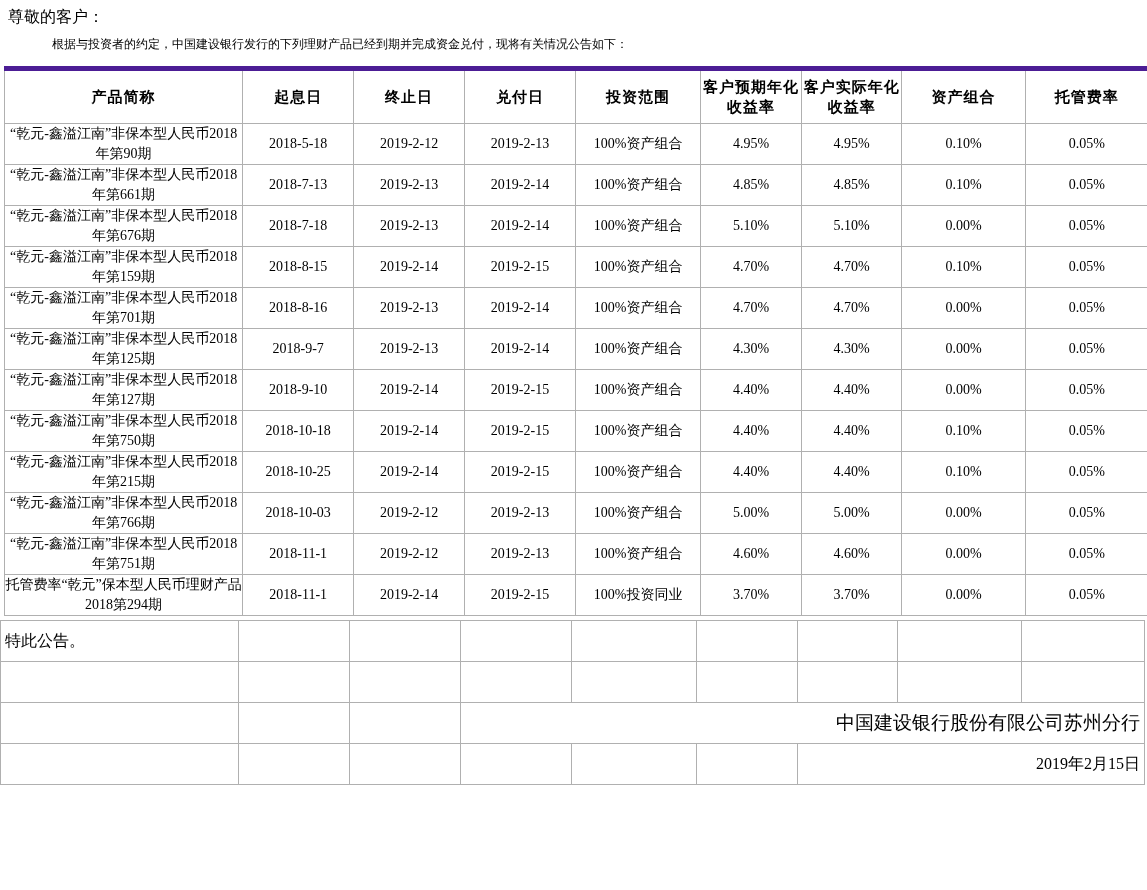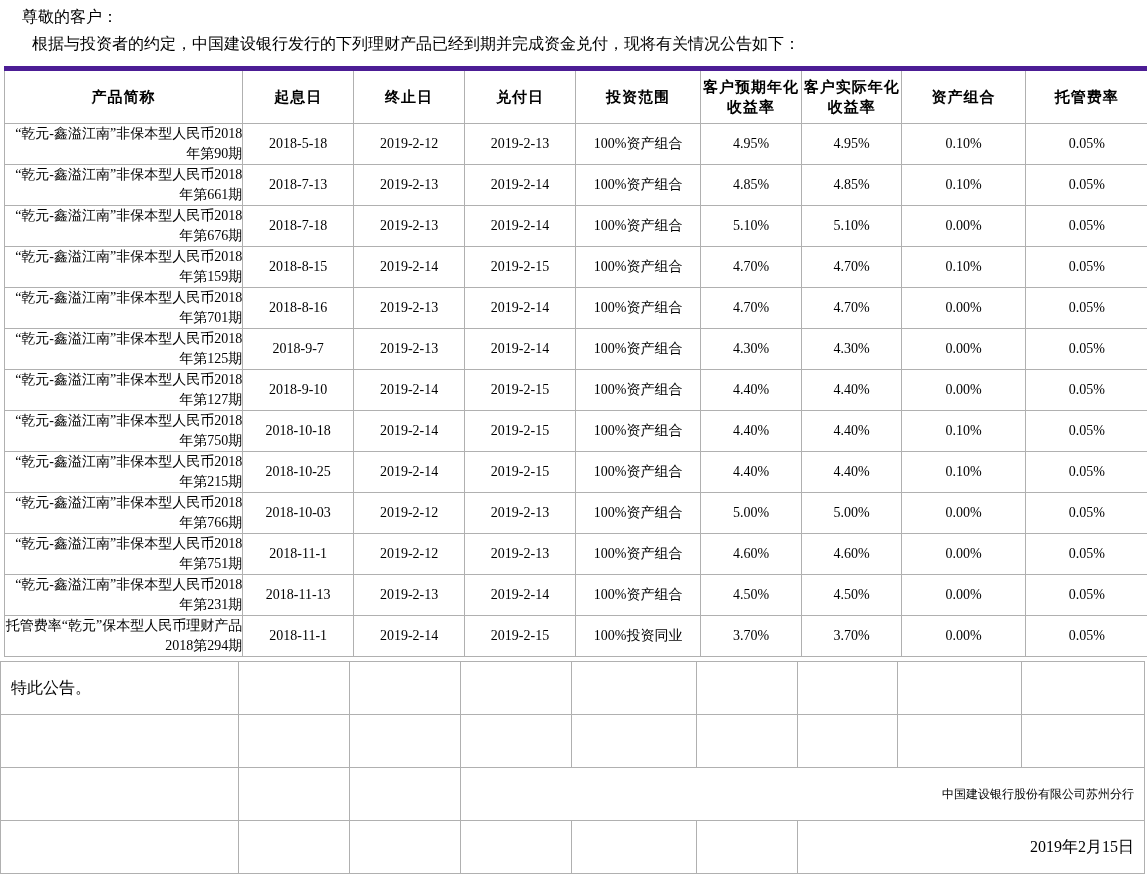--- a/index.html
+++ b/index.html
@@ -15,26 +15,26 @@
     overflow: hidden;
   }
   .page {
     position: relative;
     width: 1147px;
     height: 890px;
     box-sizing: border-box;
   }
   .salutation {
     font-size: 16px;
-    padding: 6px 0 0 22px;
+    padding: 6px 0 0 8px;
     line-height: 22px;
   }
   .intro {
-    font-size: 16px;
-    padding: 4px 0 6px 32px;
+    font-size: 12px;
+    padding: 4px 0 6px 52px;
     line-height: 24px;
   }
   table.main {
     border-collapse: collapse;
     table-layout: fixed;
     width: 1145px;
     margin: 4px;
     border-top: 5px solid #4c1d95;
   }
   table.main td, table.main th {
@@ -48,21 +48,21 @@
     letter-spacing: 1px;
     height: 52px;
     text-align: center;
     line-height: 20px;
     background: #ffffff;
   }
   td.name {
     font-size: 14px;
     line-height: 20px;
     padding: 4px 2px 4px 4px;
-    text-align: right;
+    text-align: center;
   }
   td.ctr {
     text-align: center;
     font-size: 14px;
   }
   .col0 { width: 232px; }
   .col1 { width: 108px; }
   .col2 { width: 108px; }
   .col3 { width: 108px; }
   .col4 { width: 122px; }
@@ -73,39 +73,39 @@
   .notice-cell {
     font-size: 16px;
     padding: 6px 0 6px 40px;
     height: 30px;
     text-align: left;
   }
   .empty-band td {
     height: 28px;
   }
   .sign-cell {
-    font-size: 12px;
+    font-size: 19px;
     text-align: right;
     padding-right: 8px;
     height: 30px;
   }
   .date-cell {
     font-size: 16px;
     text-align: right;
     padding-right: 8px;
     height: 28px;
   }
   table.footer {
     border-collapse: collapse;
     table-layout: fixed;
     width: 1145px;
   }
   table.footer td {
     border: 1px solid #b0b0b0;
-    padding: 10px;
+    padding: 4px;
     height: 32px;
     vertical-align: middle;
     margin-top: 17px;
   }
   td.nb-right {
     border-right: none;
   }
 </style>
 </head>
 <body>
@@ -256,31 +256,20 @@
           <td class="ctr">2018-11-1</td>
           <td class="ctr">2019-2-12</td>
           <td class="ctr">2019-2-13</td>
           <td class="ctr">100%资产组合</td>
           <td class="ctr">4.60%</td>
           <td class="ctr">4.60%</td>
           <td class="ctr">0.00%</td>
           <td class="ctr">0.05%</td>
         </tr>
         <tr>
-          <td class="name">“乾元-鑫溢江南”非保本型人民币2018年第231期</td>
-          <td class="ctr">2018-11-13</td>
-          <td class="ctr">2019-2-13</td>
-          <td class="ctr">2019-2-14</td>
-          <td class="ctr">100%资产组合</td>
-          <td class="ctr">4.50%</td>
-          <td class="ctr">4.50%</td>
-          <td class="ctr">0.00%</td>
-          <td class="ctr">0.05%</td>
-        </tr>
-        <tr>
           <td class="name">托管费率“乾元”保本型人民币理财产品2018第294期</td>
           <td class="ctr">2018-11-1</td>
           <td class="ctr">2019-2-14</td>
           <td class="ctr">2019-2-15</td>
           <td class="ctr">100%投资同业</td>
           <td class="ctr">3.70%</td>
           <td class="ctr">3.70%</td>
           <td class="ctr">0.00%</td>
           <td class="ctr">0.05%</td>
         </tr>

